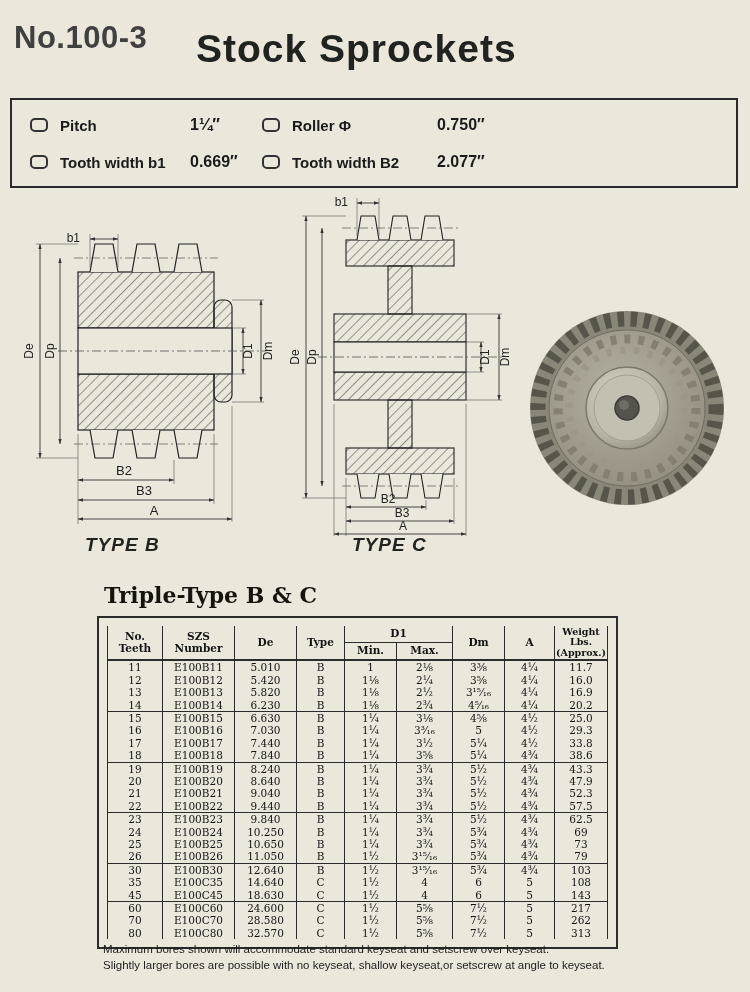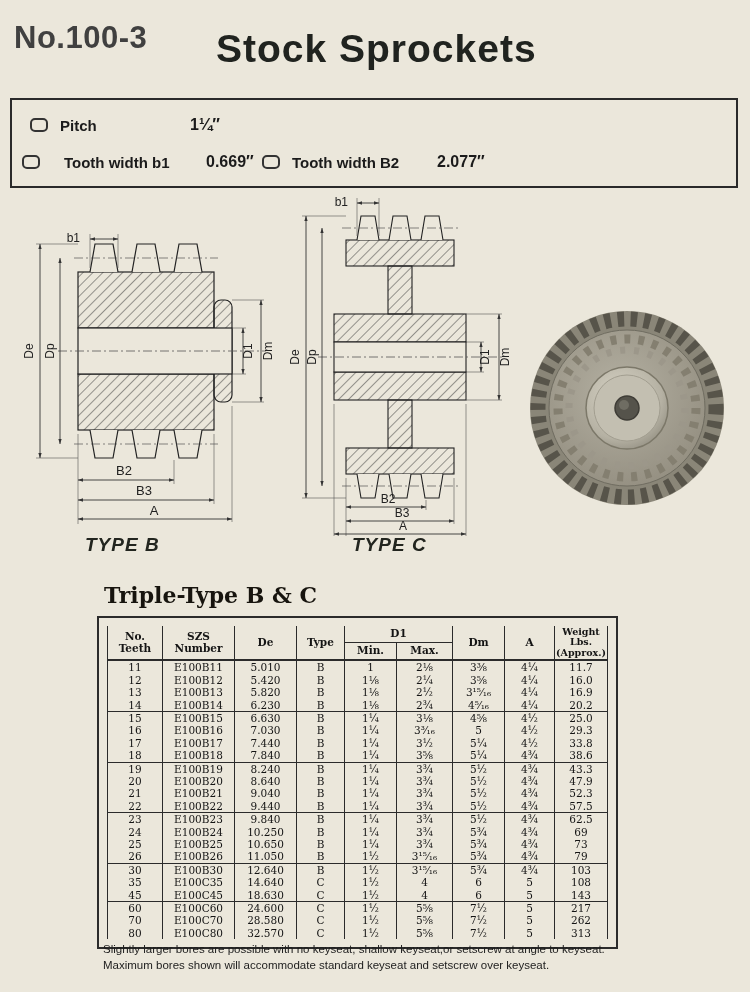--- a/index.html
+++ b/index.html
@@ -4,30 +4,30 @@
 <style>
   html,body{margin:0;padding:0;}
   body{
     width:750px;height:992px;position:relative;overflow:hidden;
     background:#ebe7db;color:#1b1b1b;
     font-family:"Liberation Sans",sans-serif;
   }
   .abs{position:absolute;}
   
   .catalog-no{left:14px;top:20px;font-size:31px;font-weight:bold;color:#404040;letter-spacing:0.5px;}
-  .page-title{left:196px;top:27px;font-size:39px;font-weight:bold;color:#20231f;letter-spacing:1px;margin-left:20px;}
+  .page-title{left:196px;top:27px;font-size:39px;font-weight:bold;color:#20231f;letter-spacing:1px;}
   
   .specs-box{left:10px;top:98px;width:724px;height:86px;border:2px solid #2a2a2a;}
   .spec{position:absolute;display:flex;align-items:center;font-weight:bold;font-size:15px;white-space:nowrap;}
   .spec .cb{width:14px;height:10px;border:2px solid #333;border-radius:5px;flex:none;margin-right:12px;background:transparent;}
   .spec .lbl{display:inline-block;}
   .spec .val{font-size:16px;}
   .s0{left:18px;top:16px;} .s0 .lbl{width:130px;}
   .s1{left:250px;top:16px;} .s1 .lbl{width:145px;}
-  .s2{left:10px;top:53px;gap:12px;} .s2 .lbl{width:130px;}
+  .s2{left:18px;top:53px;} .s2 .lbl{width:130px;}
   .s3{left:250px;top:53px;} .s3 .lbl{width:145px;}
   .s4{left:492px;top:53px;} .s4 .lbl{width:140px;}
   
   svg text{font-family:"Liberation Sans",sans-serif;fill:#222;}
   .type-label{font-size:19px;font-weight:bold;font-style:italic;color:#22251f;letter-spacing:1px;}
   .type-b-label{left:85px;top:534px;}
   .type-c-label{left:352px;top:534px;}
   
   .tbl-title{left:104px;top:582px;font-family:"DejaVu Serif",serif;font-size:22px;font-weight:bold;color:#17140e;}
   .tbl-frame{left:97px;top:616px;border:2px solid #2b2b2b;padding:8px;background:transparent;}
@@ -47,20 +47,25 @@
 <body>
 
 <div class="abs catalog-no">No.100-3</div>
 <div class="abs page-title">Stock Sprockets</div>
 
 <div class="abs specs-box">
   <div class="spec s0">
     <span class="cb"></span>
     <span class="lbl">Pitch</span>
     <span class="val">1¼″</span>
+  </div>
+  <div class="spec s1">
+    <span class="cb"></span>
+    <span class="lbl">Roller Φ</span>
+    <span class="val">0.750″</span>
   </div>
   <div class="spec s2">
     <span class="cb"></span>
     <span class="lbl">Tooth width b1</span>
     <span class="val">0.669″</span>
   </div>
   <div class="spec s3">
     <span class="cb"></span>
     <span class="lbl">Tooth width B2</span>
     <span class="val">2.077″</span>
@@ -507,15 +512,15 @@
           <td>5⅝</td>
           <td>7½</td>
           <td>5</td>
           <td>313</td>
         </tr>
       </tbody>
   </table>
 </div>
 
 <div class="abs footer">
+  <div>Maximum bores shown will accommodate standard keyseat and setscrew over keyseat.</div>
   <div>Slightly larger bores are possible with no keyseat, shallow keyseat,or setscrew at angle  to keyseat.</div>
-  <div>Maximum bores shown will accommodate standard keyseat and setscrew over keyseat.</div>
 </div>
 
 </body></html>

